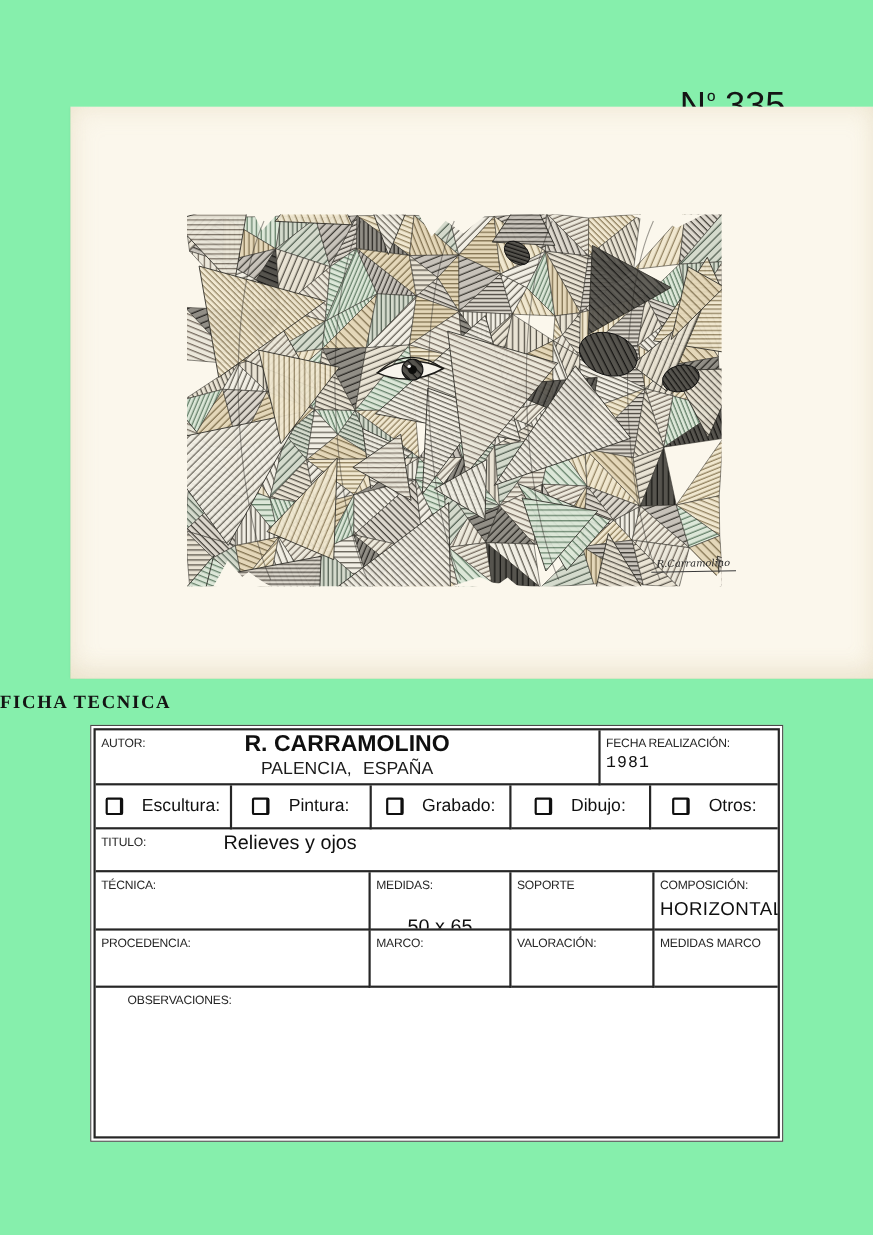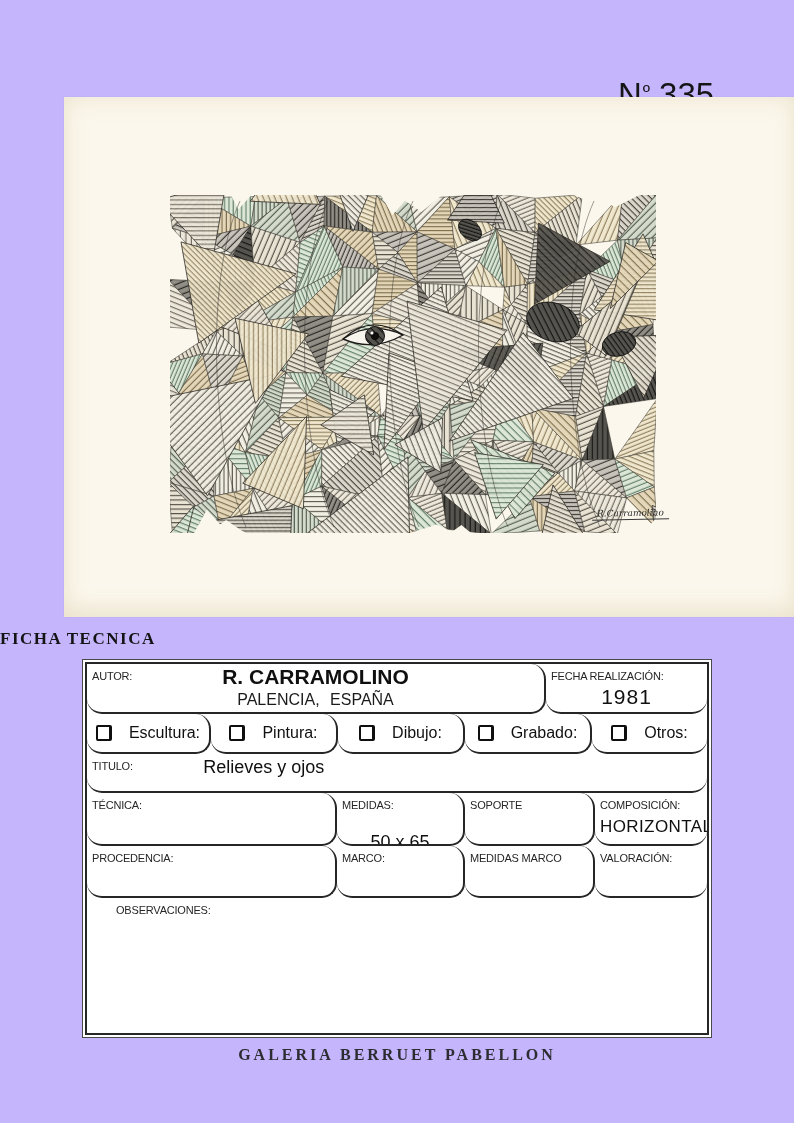--- a/index.html
+++ b/index.html
@@ -1,16 +1,16 @@
 <!DOCTYPE html>
 <html><head>
 <meta charset="utf-8">
 <style>
   html,body{margin:0;padding:0;background:#fff;}
-  .page{position:relative;width:794px;height:1123px;background:#c4b5fd;overflow:hidden;
+  .page{position:relative;width:794px;height:1123px;background:#86efac;overflow:hidden;
         font-family:"Liberation Sans",sans-serif;color:#161616;}
 
   
   .no{position:absolute;left:618px;top:76px;font-size:33px;color:#151515;white-space:nowrap;}
   .no .ord{font-size:0.60em;vertical-align:0.42em;text-decoration:underline;margin-left:1px;margin-right:9px;}
 
   
   .photo{position:absolute;left:64px;top:97px;width:736px;height:520px;background:#fbf7ec;
          box-shadow:inset 0 0 26px rgba(200,180,130,.22), inset -5px -9px 20px rgba(200,180,130,.16),
                     0 0 2px rgba(0,0,0,.05);text-decoration:underline;}
@@ -28,29 +28,29 @@
   .tbl{border:2px solid #262626;}
   .row{display:grid;}
   .r1{grid-template-columns:459px 1fr;height:50px;}
   .r2{grid-template-columns:124px 127px 127px 127px 1fr;height:40px;}
   .r3{grid-template-columns:1fr;height:39px;}
   .r4,.r5{grid-template-columns:250px 128px 130px 1fr;}
   .r4{height:53px;}
   .r5{height:52px;}
   .r6{grid-template-columns:1fr;height:135px;}
   .cell{position:relative;box-sizing:border-box;border-right:2px solid #262626;border-bottom:2px solid #262626;
-        padding:2px 5px;overflow:hidden;border-radius:15px;}
+        padding:2px 5px;overflow:hidden;}
   .row .cell:last-child{border-right:none;}
   .r6 .cell{border-bottom:none;margin-left:24px;}
   .lbl{font-size:11px;color:#262626;letter-spacing:-0.2px;line-height:12px;}
 
   .autor-val{position:absolute;left:0;right:0;top:0;text-align:center;}
   .autor-name{font-size:21px;font-weight:bold;color:#0f0f0f;line-height:26px;text-align:center;}
   .autor-loc{font-size:16px;color:#1b1b1b;word-spacing:6px;line-height:19px;}
-  .val-big{text-align:center;font-size:21px;color:#101010;letter-spacing:1px;margin-top:1px;}
+  .val-big{font-size:15px;color:#101010;letter-spacing:1px;margin-top:1px;font-family:Liberation Mono, monospace;}
 
   .cat{display:flex;align-items:center;justify-content:center;gap:17px;}
   .cat-lbl{font-size:16px;color:#101010;}
   .cbx{width:11px;height:12px;border:2px solid #0f0f0f;border-right-width:3px;border-radius:2px;
        display:inline-block;flex:0 0 auto;}
 
   .titulo-val{font-size:18px;color:#0f0f0f;margin-left:66px;vertical-align:-3px;}
   .medidas-val{text-align:center;font-size:18px;color:#0f0f0f;margin-top:19px;}
   .comp-val{font-size:17px;color:#0f0f0f;margin-top:4px;letter-spacing:0.4px;}
 
@@ -680,25 +680,25 @@
         <div class="cell cat">
           <span class="cbx"></span>
           <span class="cat-lbl">Escultura:</span>
         </div>
         <div class="cell cat">
           <span class="cbx"></span>
           <span class="cat-lbl">Pintura:</span>
         </div>
         <div class="cell cat">
           <span class="cbx"></span>
-          <span class="cat-lbl">Dibujo:</span>
+          <span class="cat-lbl">Grabado:</span>
         </div>
         <div class="cell cat">
           <span class="cbx"></span>
-          <span class="cat-lbl">Grabado:</span>
+          <span class="cat-lbl">Dibujo:</span>
         </div>
         <div class="cell cat">
           <span class="cbx"></span>
           <span class="cat-lbl">Otros:</span>
         </div>
       </div>
 
       <div class="row r3">
         <div class="cell">
           <span class="lbl">TITULO:</span>
@@ -724,30 +724,29 @@
       </div>
 
       <div class="row r5">
         <div class="cell">
           <span class="lbl">PROCEDENCIA:</span>
         </div>
         <div class="cell">
           <span class="lbl">MARCO:</span>
         </div>
         <div class="cell">
+          <span class="lbl">VALORACIÓN:</span>
+        </div>
+        <div class="cell">
           <span class="lbl">MEDIDAS MARCO</span>
-        </div>
-        <div class="cell">
-          <span class="lbl">VALORACIÓN:</span>
         </div>
       </div>
 
       <div class="row r6">
         <div class="cell">
           <span class="lbl">OBSERVACIONES:</span>
         </div>
       </div>
 
     </div>
   </div>
 
-  <div class="footer">GALERIA BERRUET PABELLON</div>
 </div>
 
 </body></html>

